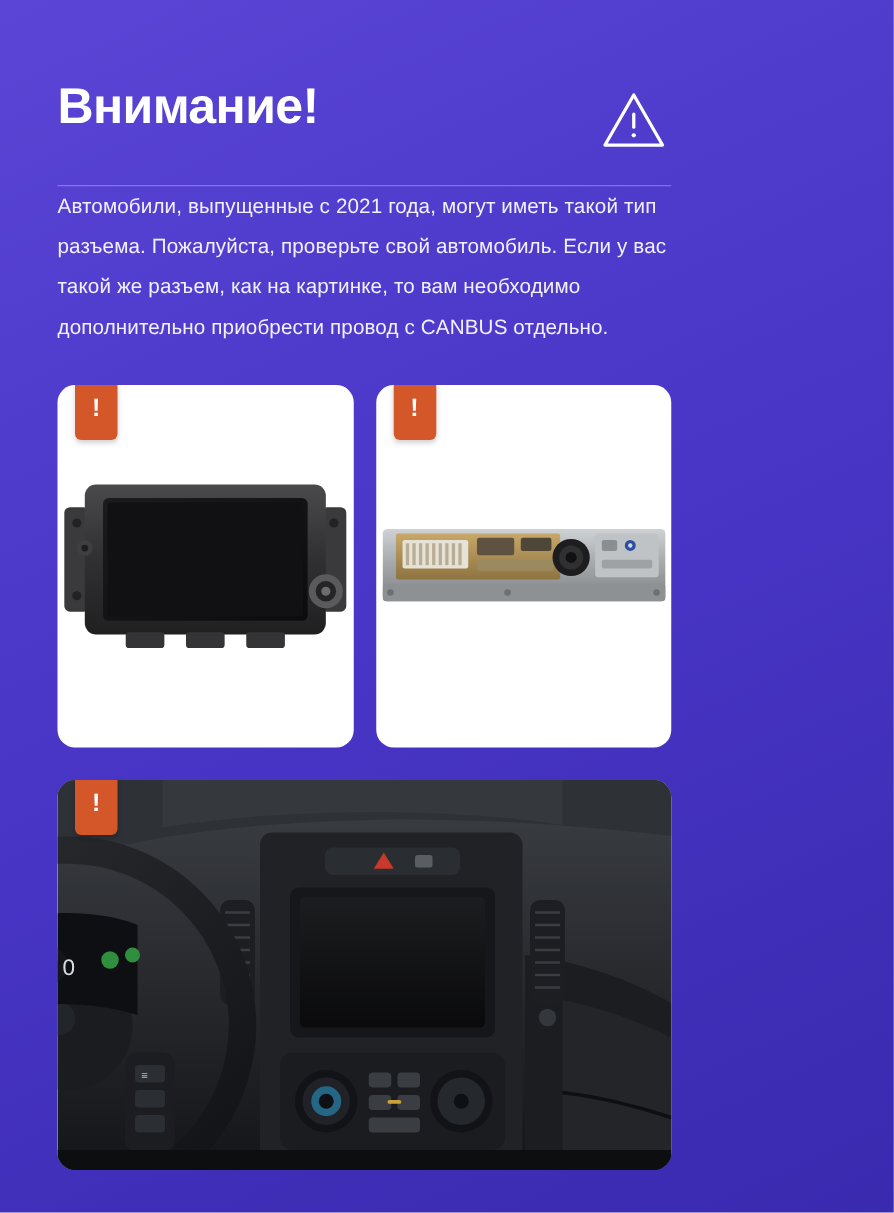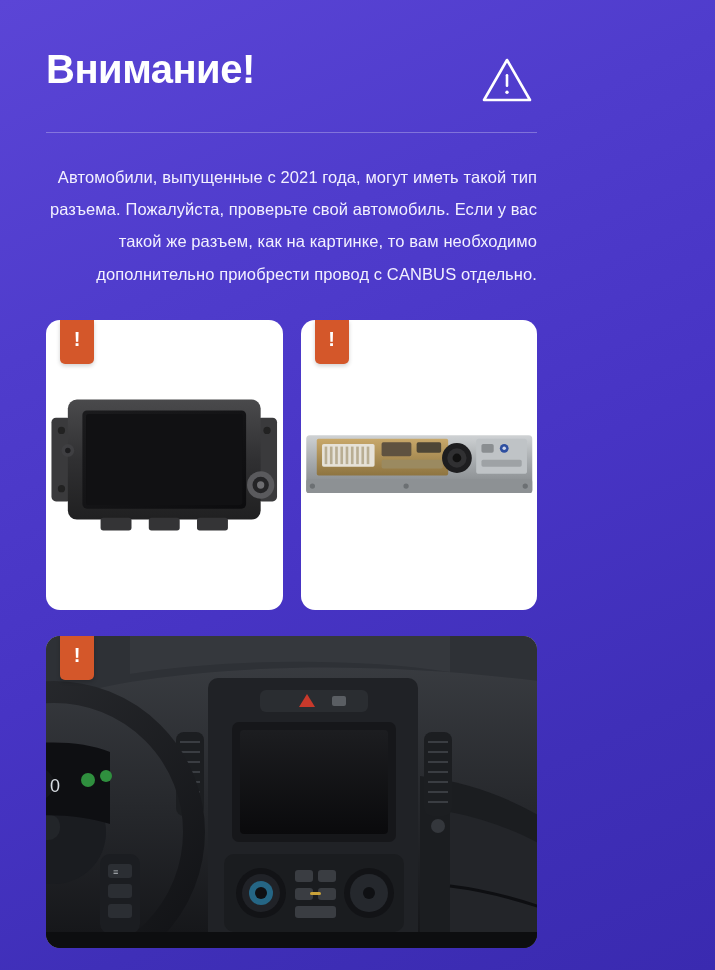--- a/index.html
+++ b/index.html
@@ -10,21 +10,21 @@
   }
   body {
     font-family: "Liberation Sans", sans-serif;
     background: linear-gradient(155deg, #5b45d6 0%, #4f3ccc 28%, #4734c4 55%, #3f2fb8 78%, #3a2ab0 100%);
     color: #ffffff;
     position: relative;
   }
   .page {
     width: 583px;
     height: 970px;
-    padding: 40px 46px 0 46px;
+    padding: 56px 46px 0 46px;
     position: relative;
   }
   
   .header {
     display: flex;
     align-items: flex-start;
     justify-content: space-between;
     padding-top: 8px;
   }
   .title {
@@ -42,27 +42,25 @@
   }
   .warn-icon svg { display: block; }
   .divider {
     margin-top: 26px;
     height: 1px;
     background: rgba(255,255,255,0.28);
     width: 100%;
   }
   
   .body-text {
-    margin-top: 28px;
     font-size: 16.5px;
     line-height: 1.95;
     color: #f2f0ff;
     letter-spacing: 0.1px;
     max-width: 600px;
-    text-align: right;
   }
   
   .cards-row {
     margin-top: 30px;
     display: flex;
     gap: 18px;
   }
   .card {
     position: relative;
     background: #ffffff;

